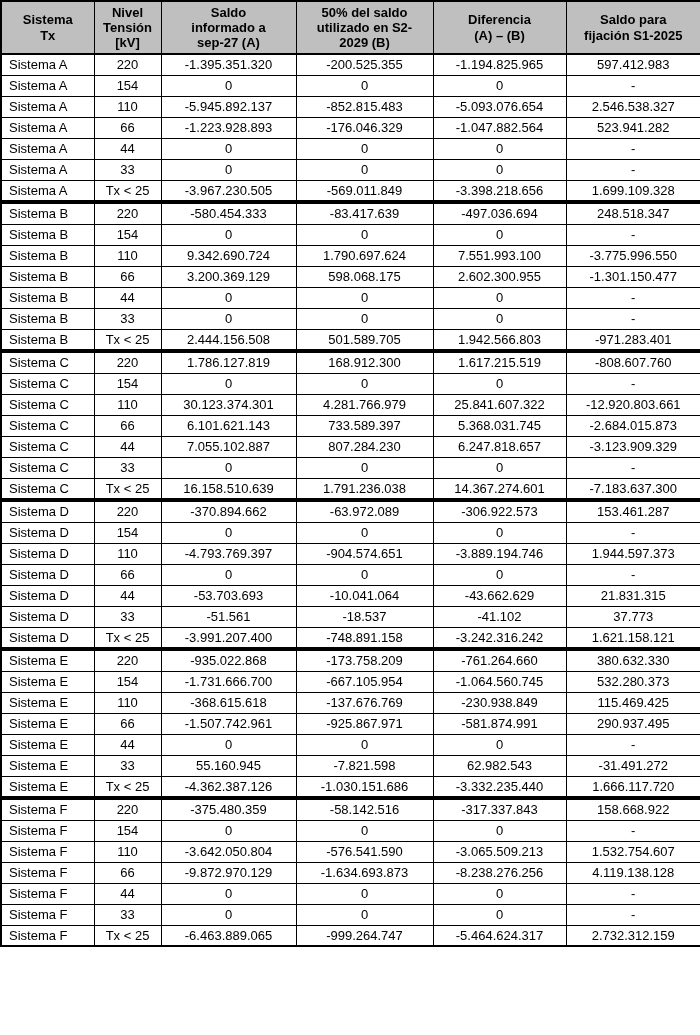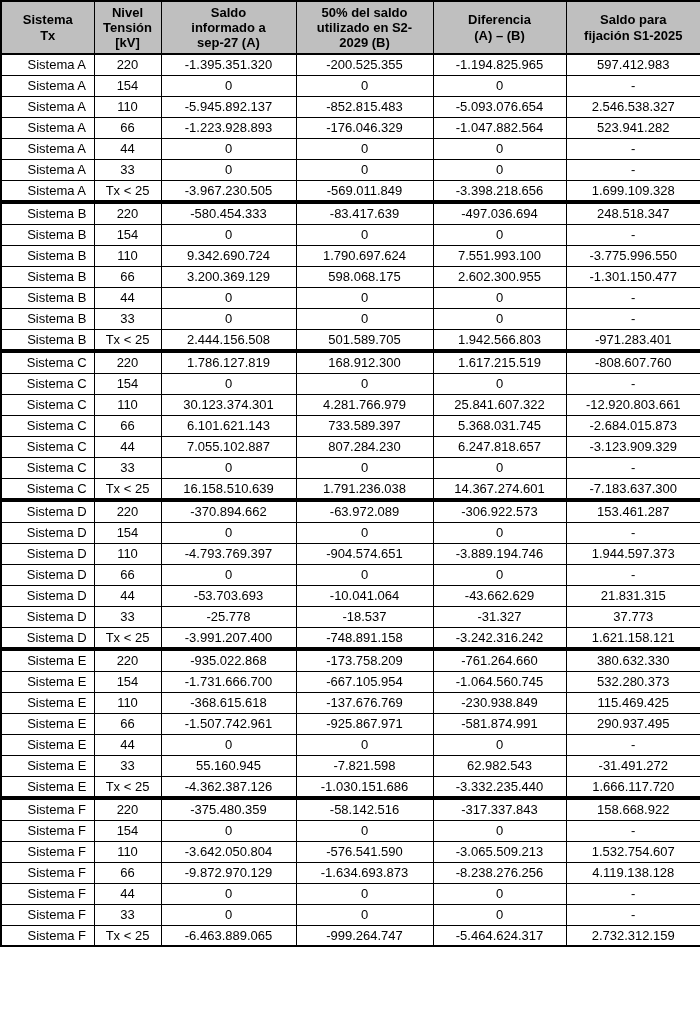--- a/index.html
+++ b/index.html
@@ -30,21 +30,21 @@
   tbody td {
     font-size: 13px;
     height: 21px;
     text-align: center;
     vertical-align: middle;
     padding: 0 3px;
     line-height: 1;
     background: #ffffff;
     white-space: nowrap;
   }
-  td.sys { text-align: center; padding-left: 21px; }
+  td.sys { text-align: left; padding-left: 7px; }
 
   tbody.sep-body td {
     height: 2px;
     padding: 0;
     border-top: 3px solid #000;
     border-bottom: 1px solid #000;
     border-left: none;
     border-right: none;
     background: #ffffff;
   }
@@ -306,23 +306,23 @@
         <td class="sys">Sistema D</td>
         <td>44</td>
         <td>-53.703.693</td>
         <td>-10.041.064</td>
         <td>-43.662.629</td>
         <td>21.831.315</td>
       </tr>
       <tr>
         <td class="sys">Sistema D</td>
         <td>33</td>
-        <td>-25.778</td>
+        <td>-51.561</td>
         <td>-18.537</td>
-        <td>-31.327</td>
+        <td>-41.102</td>
         <td>37.773</td>
       </tr>
       <tr>
         <td class="sys">Sistema D</td>
         <td>Tx &lt; 25</td>
         <td>-3.991.207.400</td>
         <td>-748.891.158</td>
         <td>-3.242.316.242</td>
         <td>1.621.158.121</td>
       </tr>

